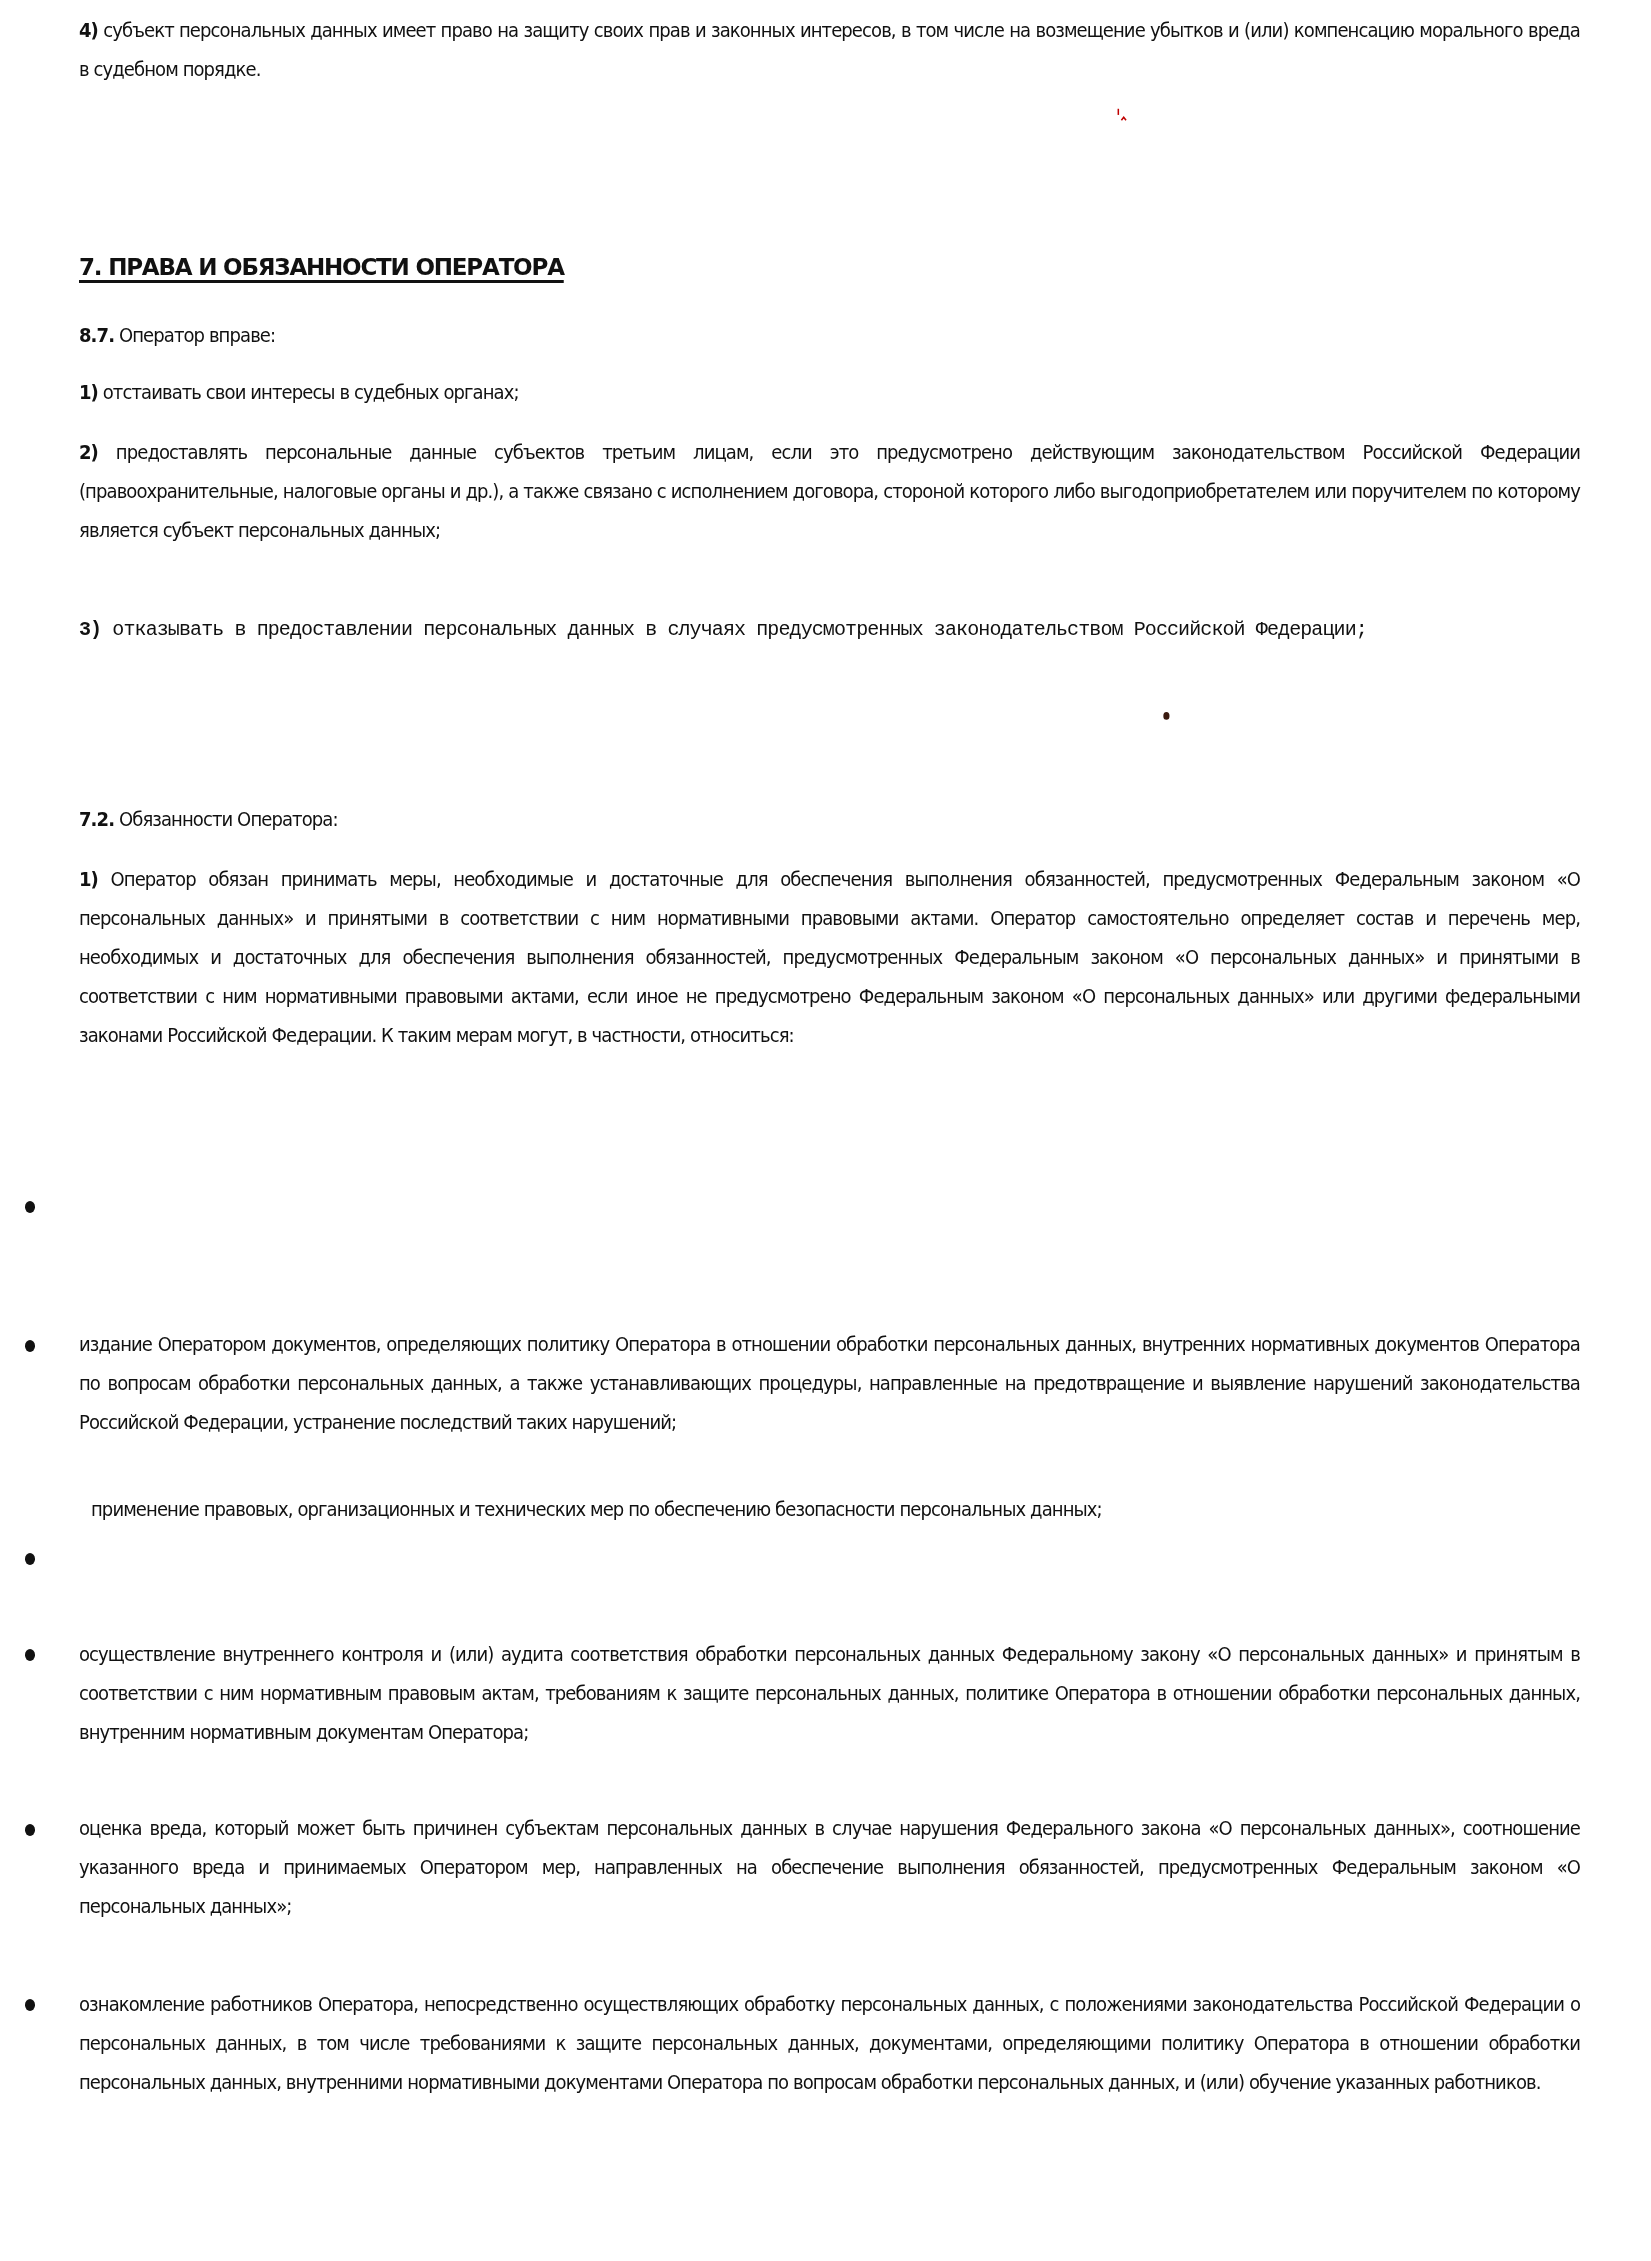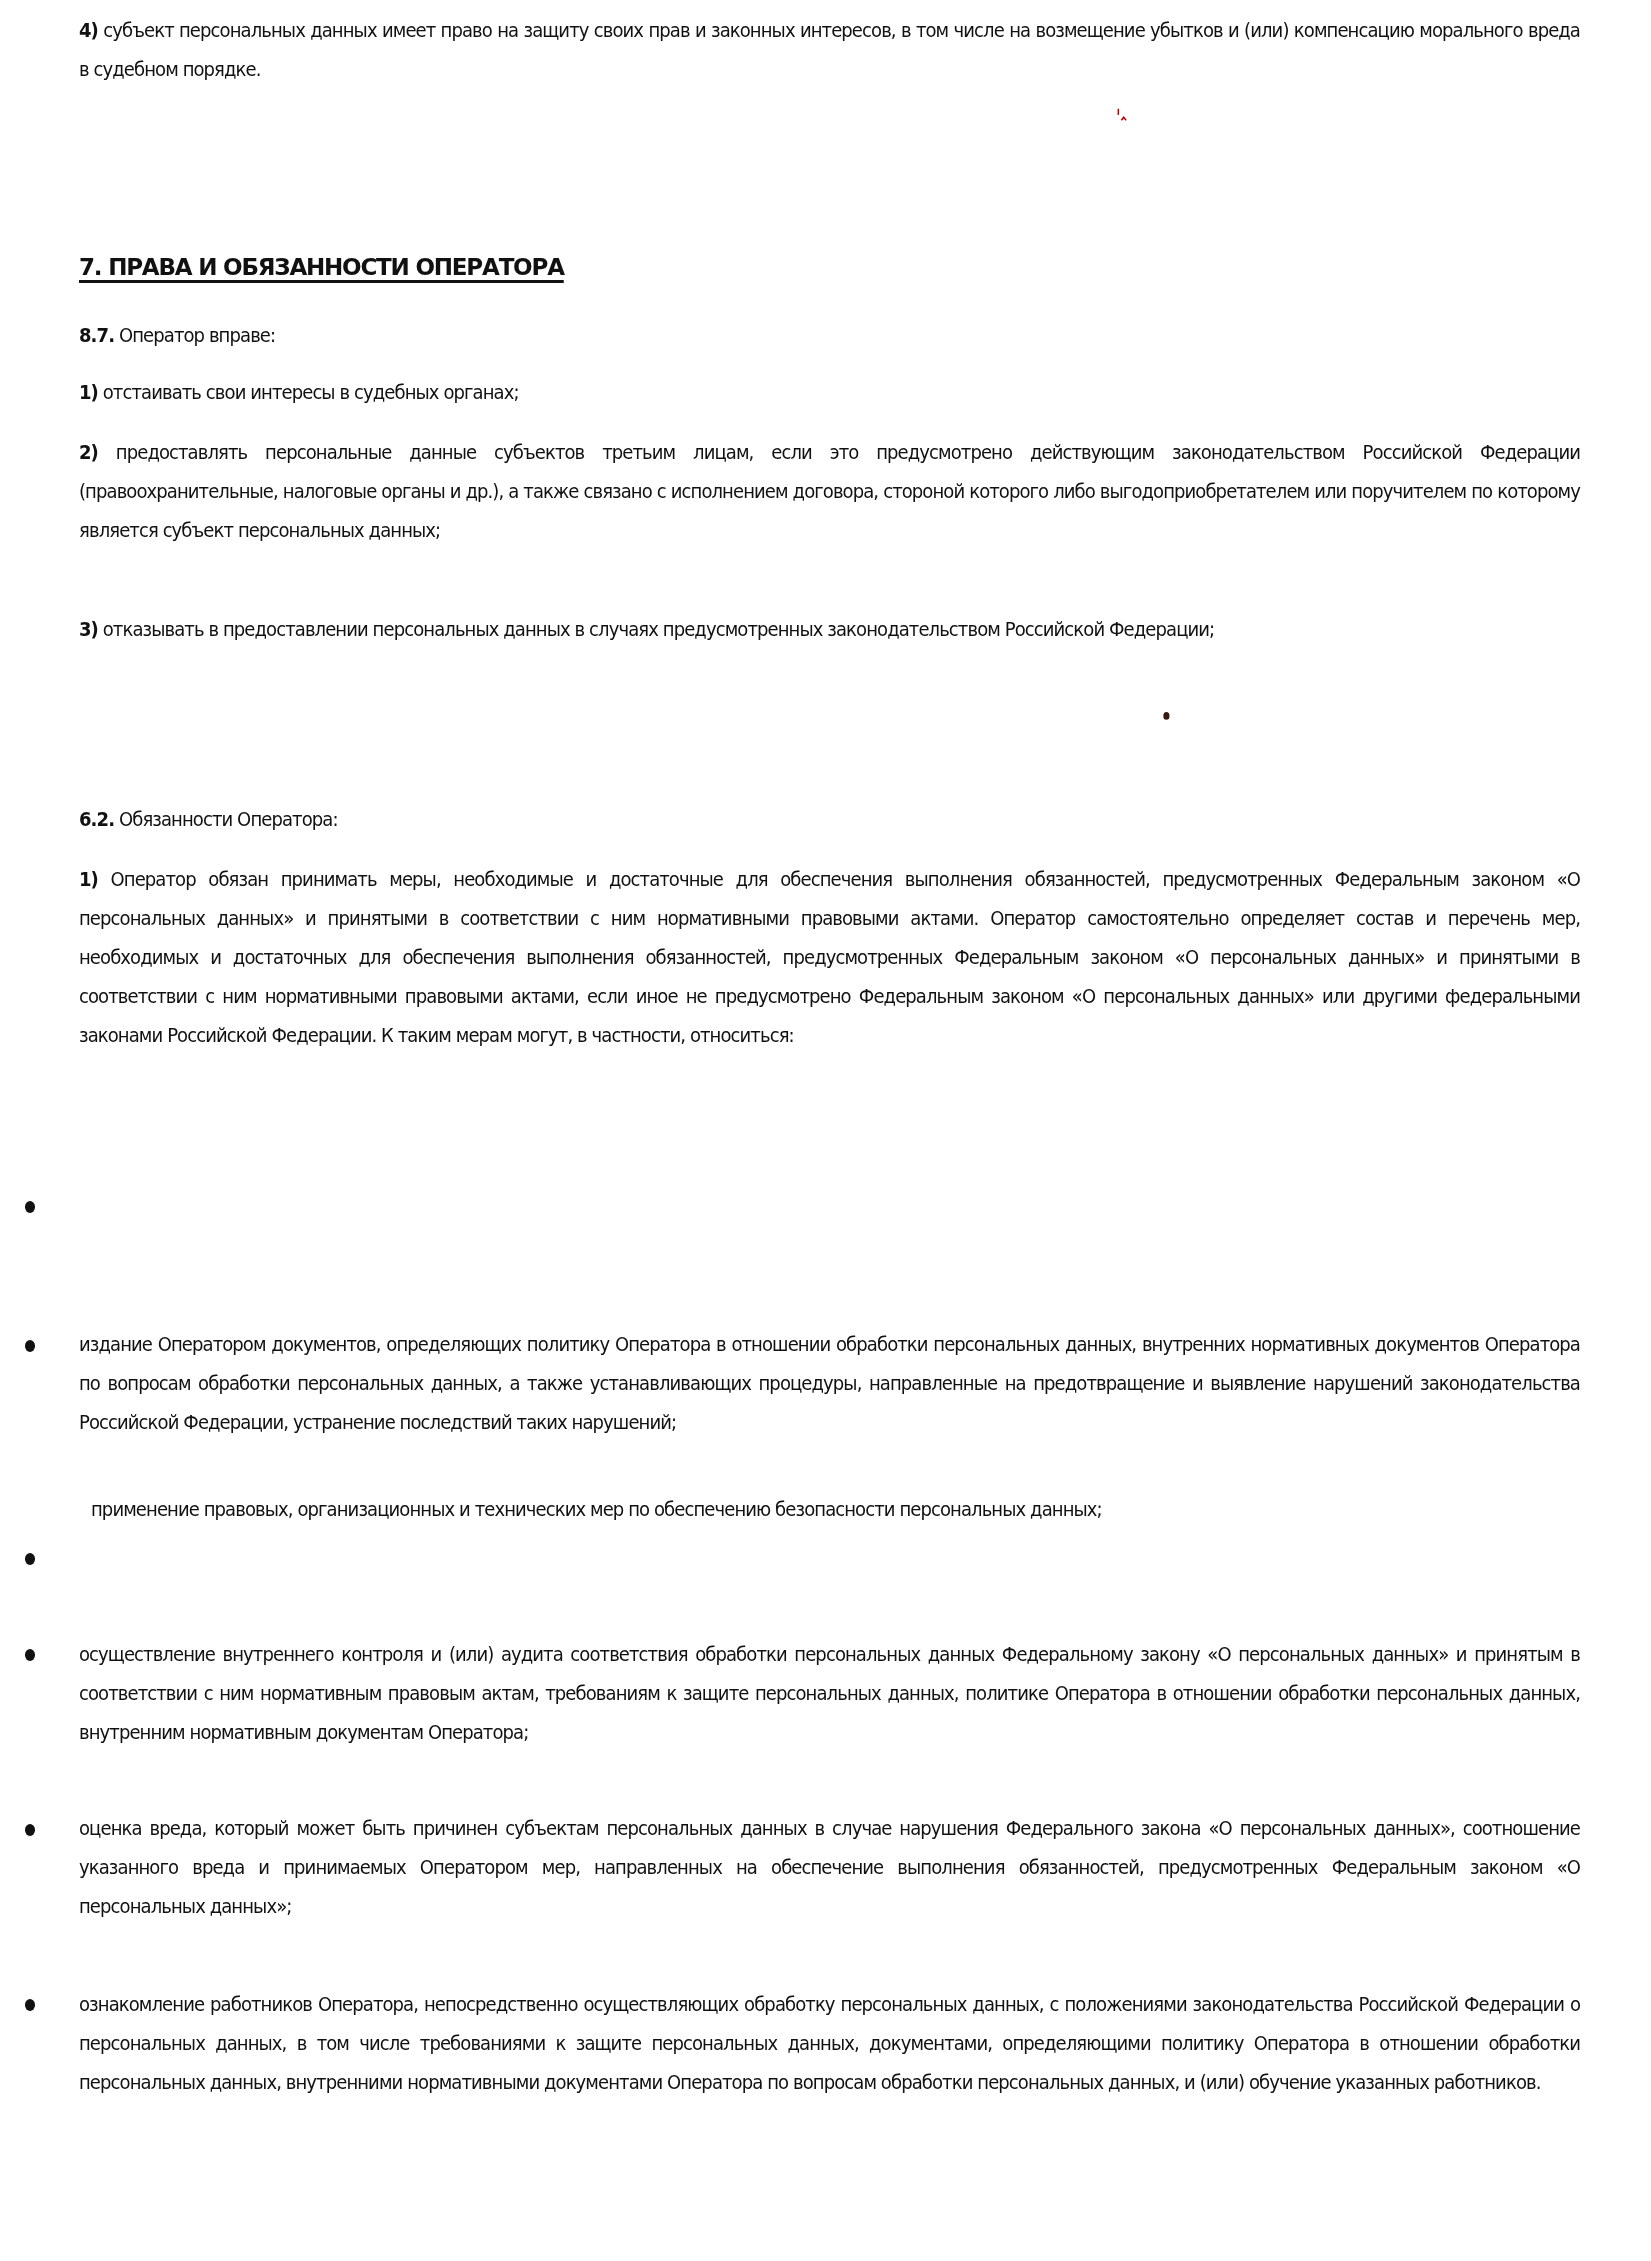--- a/index.html
+++ b/index.html
@@ -47,28 +47,28 @@
   </svg>
 
   <div class="heading">7. ПРАВА И ОБЯЗАННОСТИ ОПЕРАТОРА</div>
 
   <p class="block" style="top:316px; margin:0;"><span class="num">8.7.</span><span> Оператор вправе:</span></p>
 
   <p class="block" style="top:373px; margin:0;"><span class="num">1)</span><span> отстаивать свои интересы в судебных органах;</span></p>
 
   <p class="block" style="top:433px; margin:0;"><span class="num">2)</span><span> предоставлять персональные данные субъектов третьим лицам, если это предусмотрено действующим законодательством Российской Федерации (правоохранительные, налоговые органы и др.), а также связано с исполнением договора, стороной которого либо выгодоприобретателем или поручителем по которому является субъект персональных данных;</span></p>
 
-  <p class="block" style="top:610px; margin:0;"><span class="num">3)</span><span> отказывать в предоставлении персональных данных в случаях предусмотренных законодательством Российской Федерации;</span></p>
+  <p class="block" style="top:610px; margin:0;font-family:Liberation Mono, monospace;"><span class="num">3)</span><span> отказывать в предоставлении персональных данных в случаях предусмотренных законодательством Российской Федерации;</span></p>
 
 
   <svg class="ink-mark" viewBox="0 0 14 18">
     <ellipse cx="7" cy="5" rx="4" ry="5" fill="#3a1a10"></ellipse>
   </svg>
 
-  <p class="block" style="top:800px; margin:0;"><span class="num">6.2.</span><span> Обязанности Оператора:</span></p>
+  <p class="block" style="top:800px; margin:0;"><span class="num">7.2.</span><span> Обязанности Оператора:</span></p>
 
   <p class="block" style="top:860px; margin:0;"><span class="num">1)</span><span> Оператор обязан принимать меры, необходимые и достаточные для обеспечения выполнения обязанностей, предусмотренных Федеральным законом «О персональных данных» и принятыми в соответствии с ним нормативными правовыми актами. Оператор самостоятельно определяет состав и перечень мер, необходимых и достаточных для обеспечения выполнения обязанностей, предусмотренных Федеральным законом «О персональных данных» и принятыми в соответствии с ним нормативными правовыми актами, если иное не предусмотрено Федеральным законом «О персональных данных» или другими федеральными законами Российской Федерации. К таким мерам могут, в частности, относиться:</span></p>
 
   <span class="bullet-dot" style="top:1201px;"></span>
 
   <span class="bullet-dot" style="top:1340px;"></span>
   <p class="block bul" style="top:1325px; margin:0;">издание Оператором документов, определяющих политику Оператора в отношении обработки персональных данных, внутренних нормативных документов Оператора по вопросам обработки персональных данных, а также устанавливающих процедуры, направленные на предотвращение и выявление нарушений законодательства Российской Федерации, устранение последствий таких нарушений;</p>
 
   <span class="bullet-dot" style="top:1553px;"></span>
   <p class="block bul" style="top:1478px; margin:12px;">применение правовых, организационных и технических мер по обеспечению безопасности персональных данных;</p>

